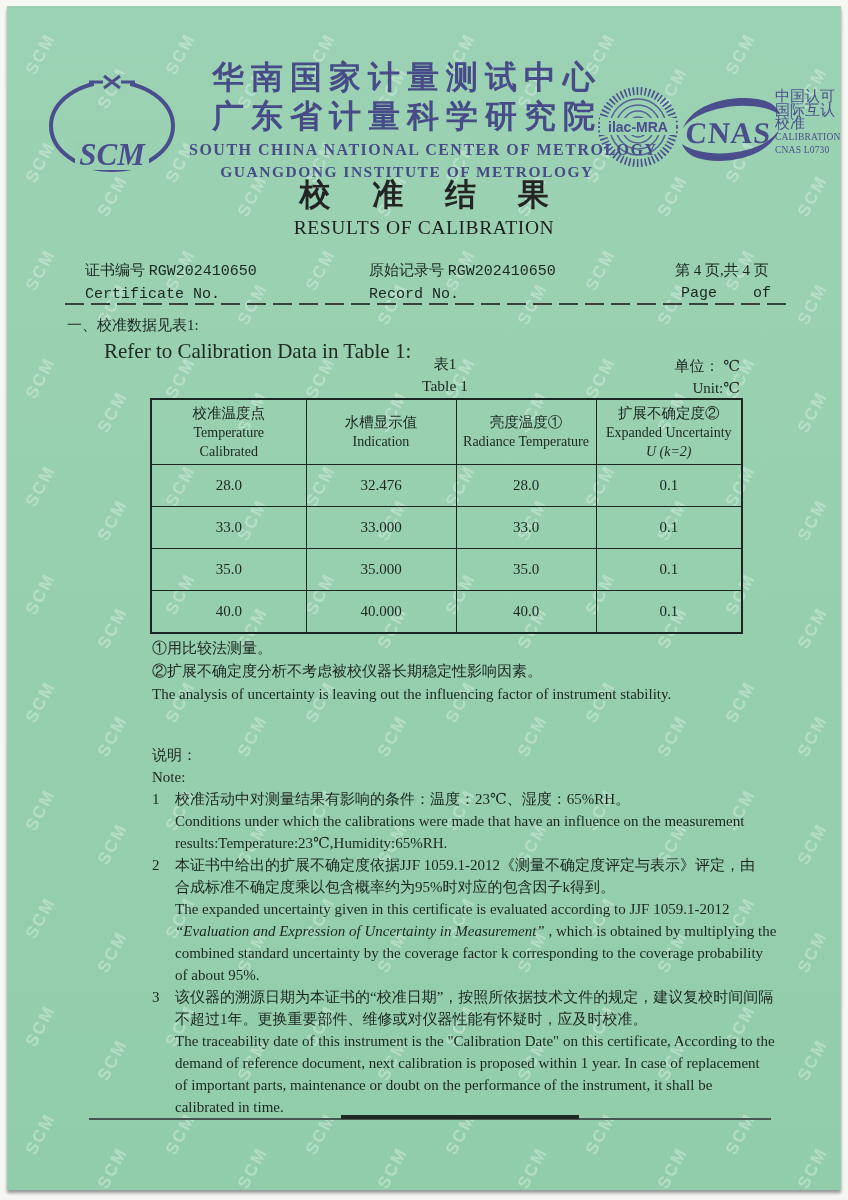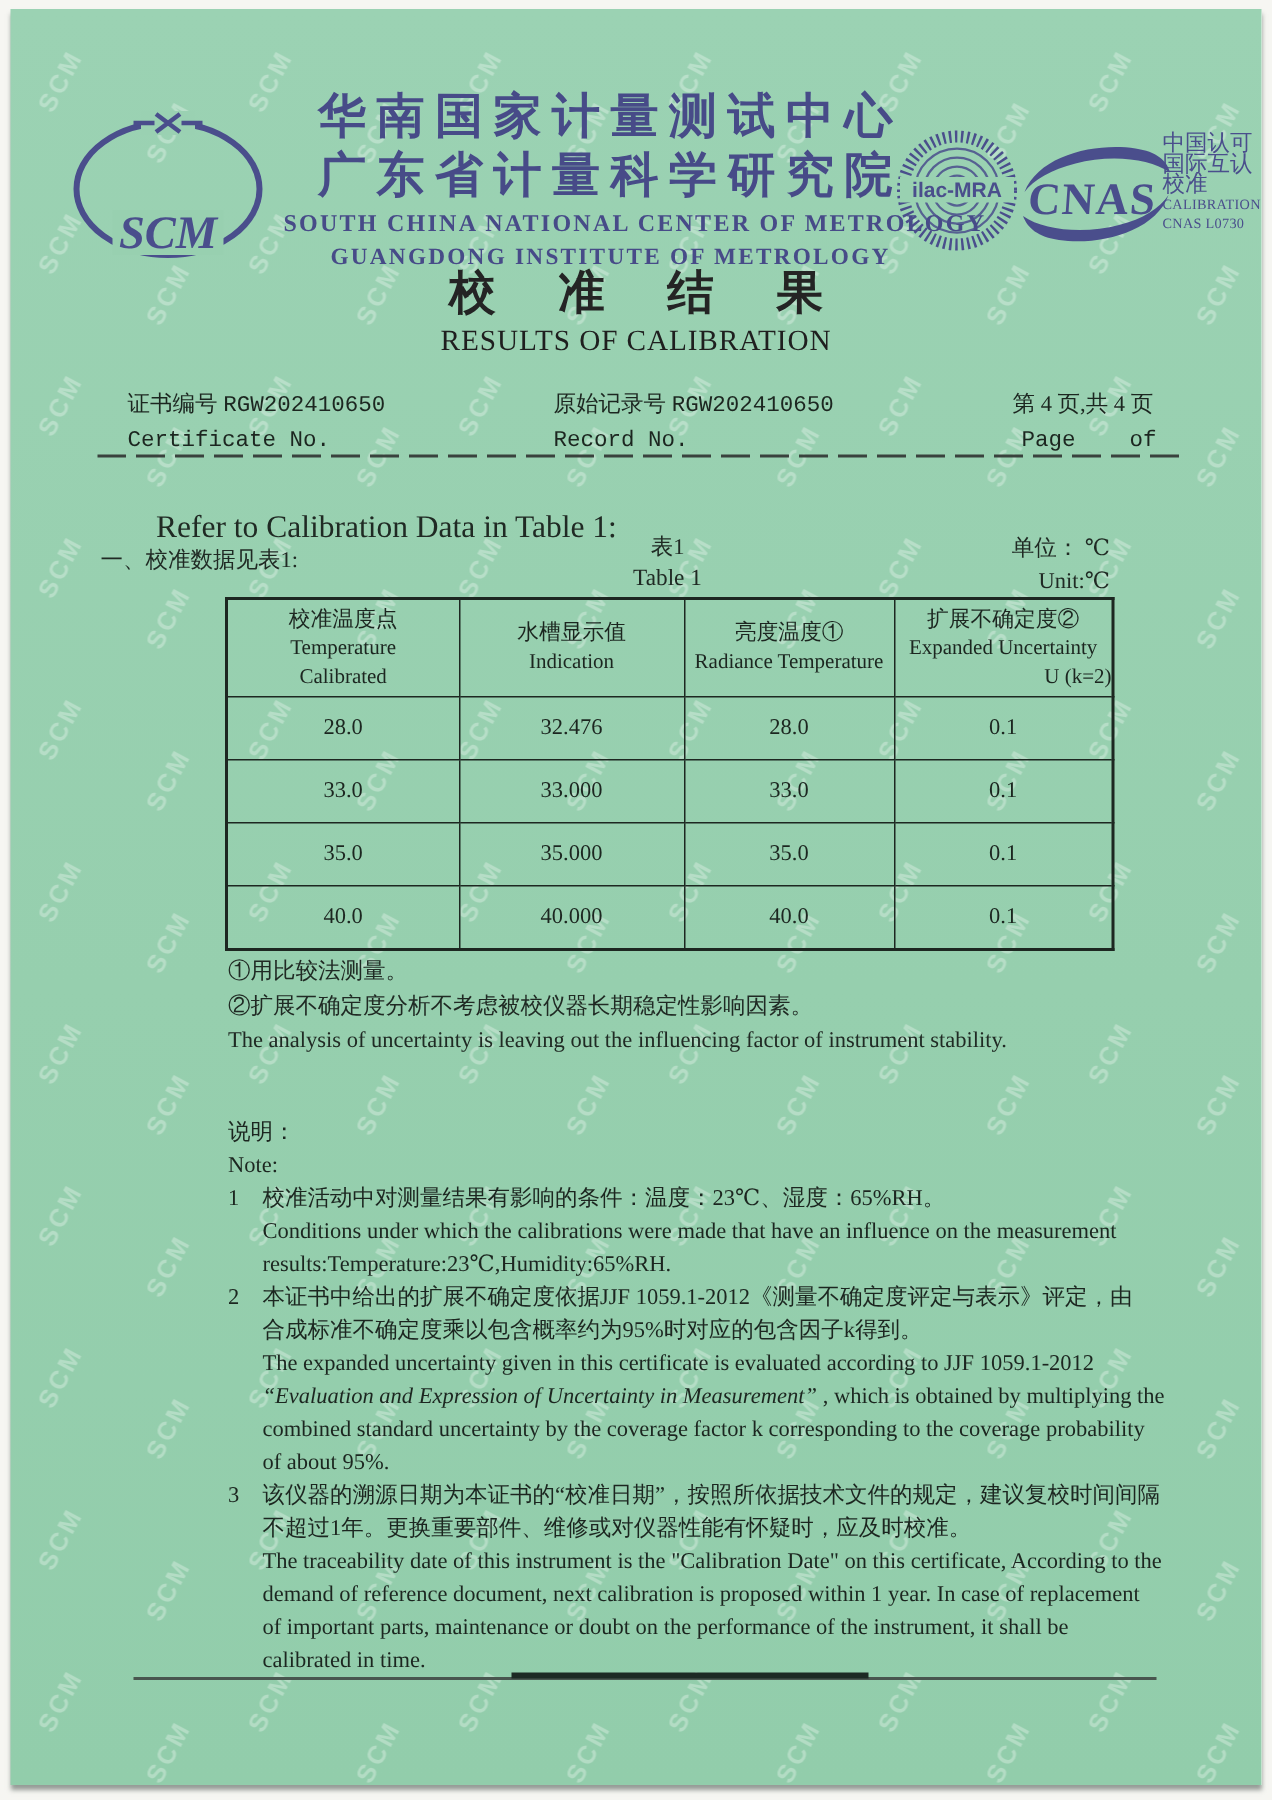--- a/index.html
+++ b/index.html
@@ -31,36 +31,36 @@
             letter-spacing:17px;color:#242424;text-indent:17px;}
   .title-en{left:0;top:211px;width:834px;text-align:center;font-size:19.5px;color:#1f1f1f;letter-spacing:.6px;}
 
   
   .cert-blk{top:253px;font-size:15px;line-height:23px;color:#1c2620;}
   .mono{font-family:"Liberation Mono","DejaVu Sans Mono",monospace;}
   .dash-sep{left:58px;top:297px;width:726px;height:2px;
     background:repeating-linear-gradient(90deg,#39423d 0 19px,transparent 19px 26px);}
 
   
-  .sec-cn{left:60px;top:310px;font-size:15px;margin-top:48px;}
+  .sec-cn{left:60px;top:310px;font-size:15px;}
   .sec-en{left:97px;top:333px;font-size:21px;}
   .cap-cn{left:143px;top:349px;width:590px;text-align:center;font-size:15px;}
   .cap-en{left:143px;top:371px;width:590px;text-align:center;font-size:15.5px;}
   .unit-blk{left:593px;top:349px;width:140px;text-align:right;font-size:15px;line-height:22px;}
 
   
   table.cal{position:absolute;left:143px;top:392px;width:591px;border-collapse:collapse;
     border:2px solid #1d2721;table-layout:fixed;}
   table.cal th,table.cal td{border:1.7px solid #1d2721;text-align:center;vertical-align:middle;
     padding:0;color:#1c2620;}
   table.cal th{height:64px;font-weight:normal;}
   table.cal td{height:41px;font-size:15px;}
   .th-cn{font-size:14.5px;line-height:19px;}
   .th-en{font-size:14px;line-height:19px;}
-  .th-it{text-align:right;}
+  .th-it{font-style:italic;}
 
   
   .fnotes{left:145px;top:631px;width:640px;font-size:15px;line-height:23px;}
   .notes{left:145px;top:738px;width:660px;font-size:15px;line-height:22px;color:#1c2620;}
   .note-item{display:flex;}
   .note-num{width:23px;flex:none;}
   .note-body{flex:1;}
   .it{font-style:italic;}
 
   .bottom-line-thin{left:82px;top:1112px;width:682px;height:1.5px;background:#49564f;}

